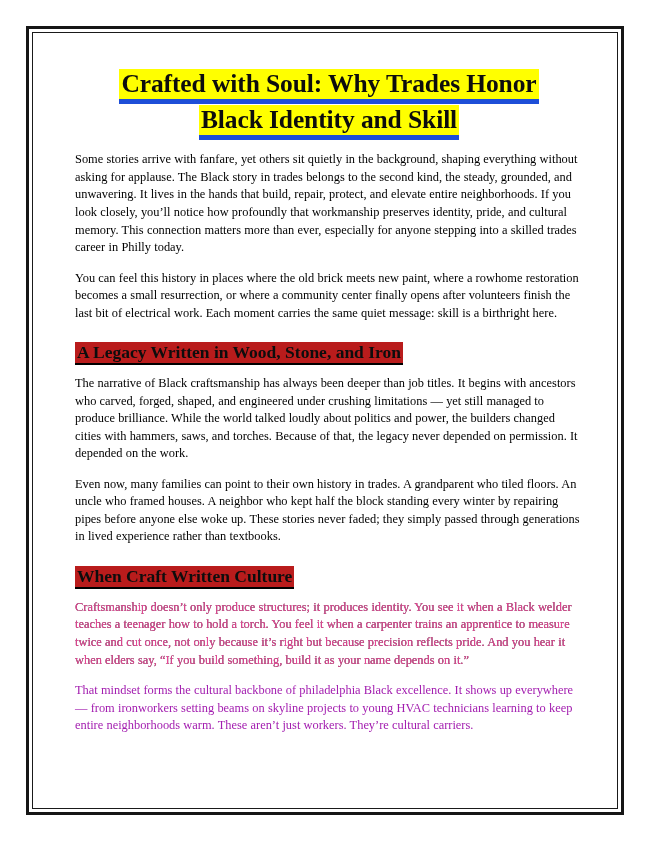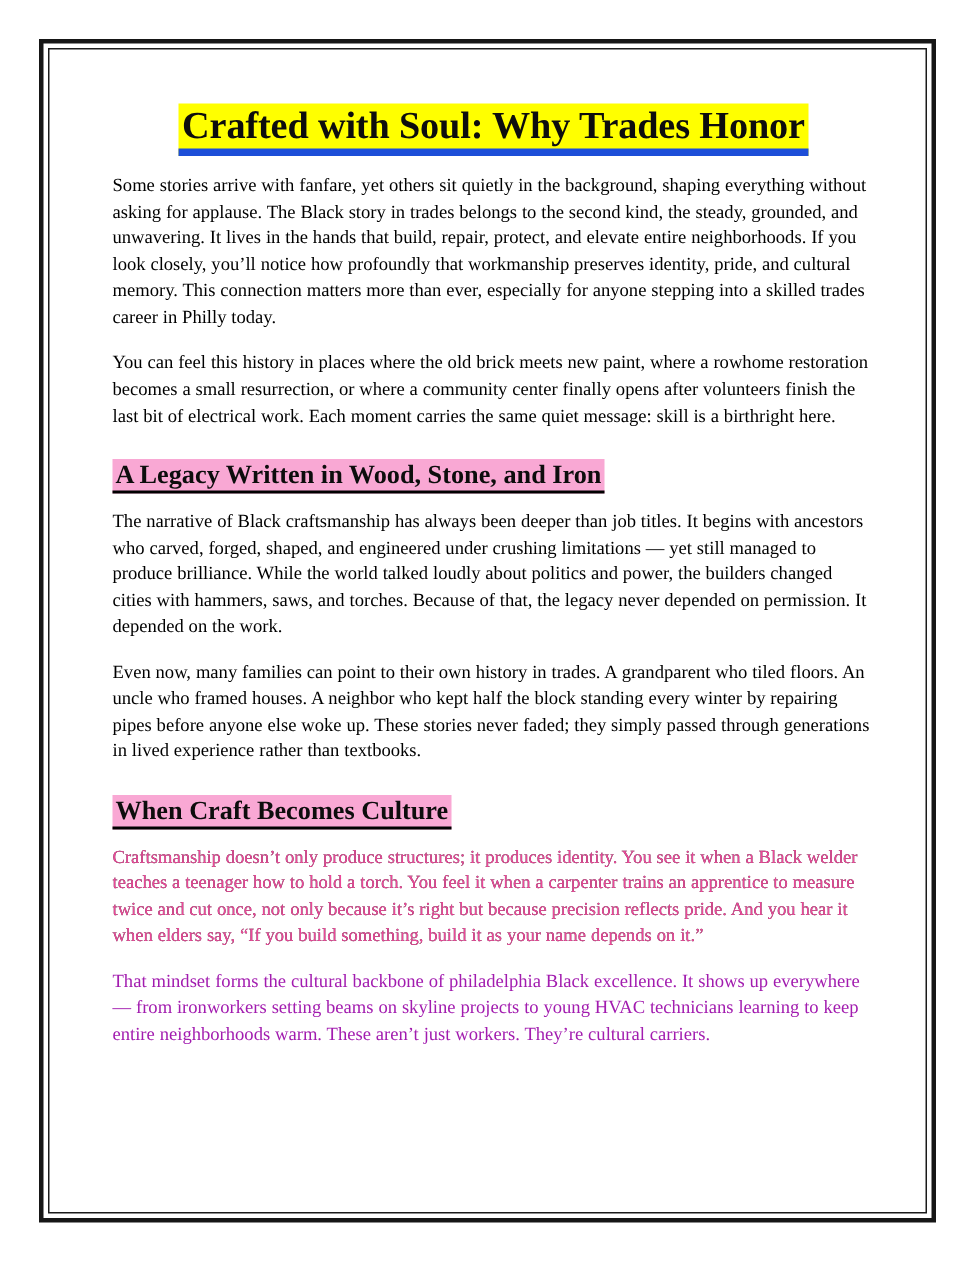--- a/index.html
+++ b/index.html
@@ -69,21 +69,21 @@
   
   h2.section-heading {
     margin: 20px 0 11px 0;
     font-size: 17.5px;
     font-weight: bold;
     line-height: 1.25;
     color: #0d0d0d;
     text-align: left;
   }
   h2.section-heading .hl {
-    background: #f9a8d4;
+    background: #b91c1c;
     border-bottom: 2.5px solid #000000;
     padding: 0 2px 1px 2px;
     box-decoration-break: clone;
     -webkit-box-decoration-break: clone;
   }
 
   
   p.body-para {
     margin: 0 0 13px 0;
     font-size: 12.4px;
@@ -104,32 +104,33 @@
 </style>
 </head>
 <body>
 
 <div id="page">
   <div id="page-inner">
     <div id="content">
 
       <h1 class="doc-title">
         <span class="hl">Crafted with Soul: Why Trades Honor</span>
+        <span class="title-line2"><span class="hl">Black Identity and Skill</span></span>
       </h1>
 
       <p class="body-para">Some stories arrive with fanfare, yet others sit quietly in the background, shaping everything without asking for applause. The Black story in trades belongs to the second kind, the steady, grounded, and unwavering. It lives in the hands that build, repair, protect, and elevate entire neighborhoods. If you look closely, you’ll notice how profoundly that workmanship preserves identity, pride, and cultural memory. This connection matters more than ever, especially for anyone stepping into a skilled trades career in Philly today.</p>
       <p class="body-para">You can feel this history in places where the old brick meets new paint, where a rowhome restoration becomes a small resurrection, or where a community center finally opens after volunteers finish the last bit of electrical work. Each moment carries the same quiet message: skill is a birthright here.</p>
 
       <h2 class="section-heading">
         <span class="hl">A Legacy Written in Wood, Stone, and Iron</span>
       </h2>
       <p class="body-para">The narrative of Black craftsmanship has always been deeper than job titles. It begins with ancestors who carved, forged, shaped, and engineered under crushing limitations — yet still managed to produce brilliance. While the world talked loudly about politics and power, the builders changed cities with hammers, saws, and torches. Because of that, the legacy never depended on permission. It depended on the work.</p>
       <p class="body-para">Even now, many families can point to their own history in trades. A grandparent who tiled floors. An uncle who framed houses. A neighbor who kept half the block standing every winter by repairing pipes before anyone else woke up. These stories never faded; they simply passed through generations in lived experience rather than textbooks.</p>
 
       <h2 class="section-heading">
-        <span class="hl">When Craft Becomes Culture</span>
+        <span class="hl">When Craft Written Culture</span>
       </h2>
       <p class="body-para ink-heavy">Craftsmanship doesn’t only produce structures; it produces identity. You see it when a Black welder teaches a teenager how to hold a torch. You feel it when a carpenter trains an apprentice to measure twice and cut once, not only because it’s right but because precision reflects pride. And you hear it when elders say, “If you build something, build it as your name depends on it.”</p>
       <p class="body-para ink-heavy-partial">That mindset forms the cultural backbone of philadelphia Black excellence. It shows up everywhere — from ironworkers setting beams on skyline projects to young HVAC technicians learning to keep entire neighborhoods warm. These aren’t just workers. They’re cultural carriers.</p>
 
     </div>
   </div>
 </div>
 
 </body></html>

